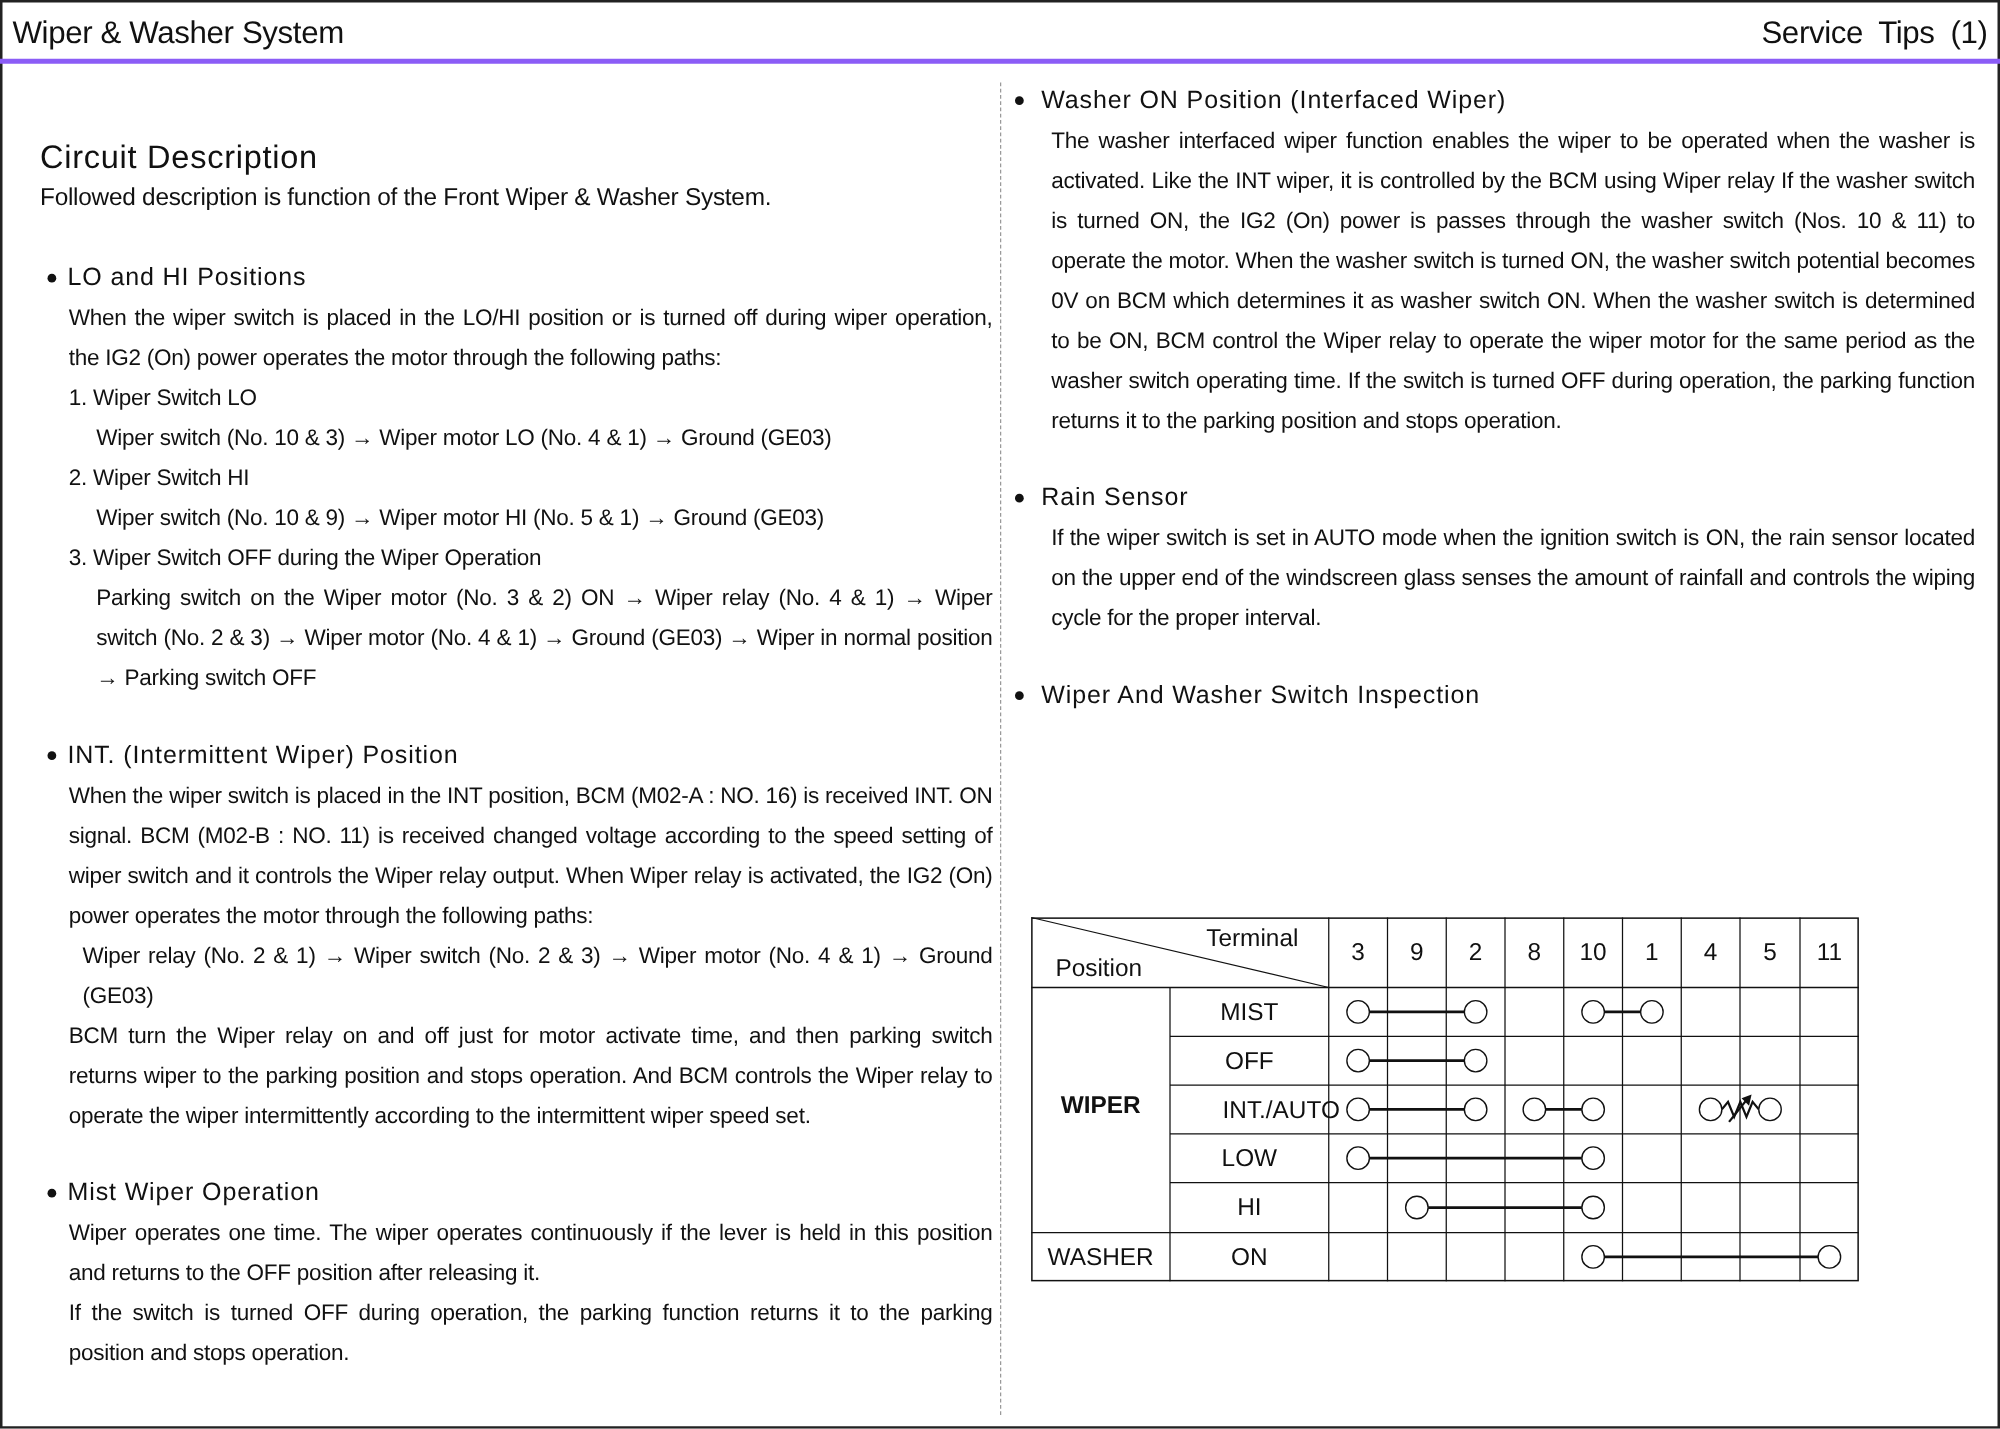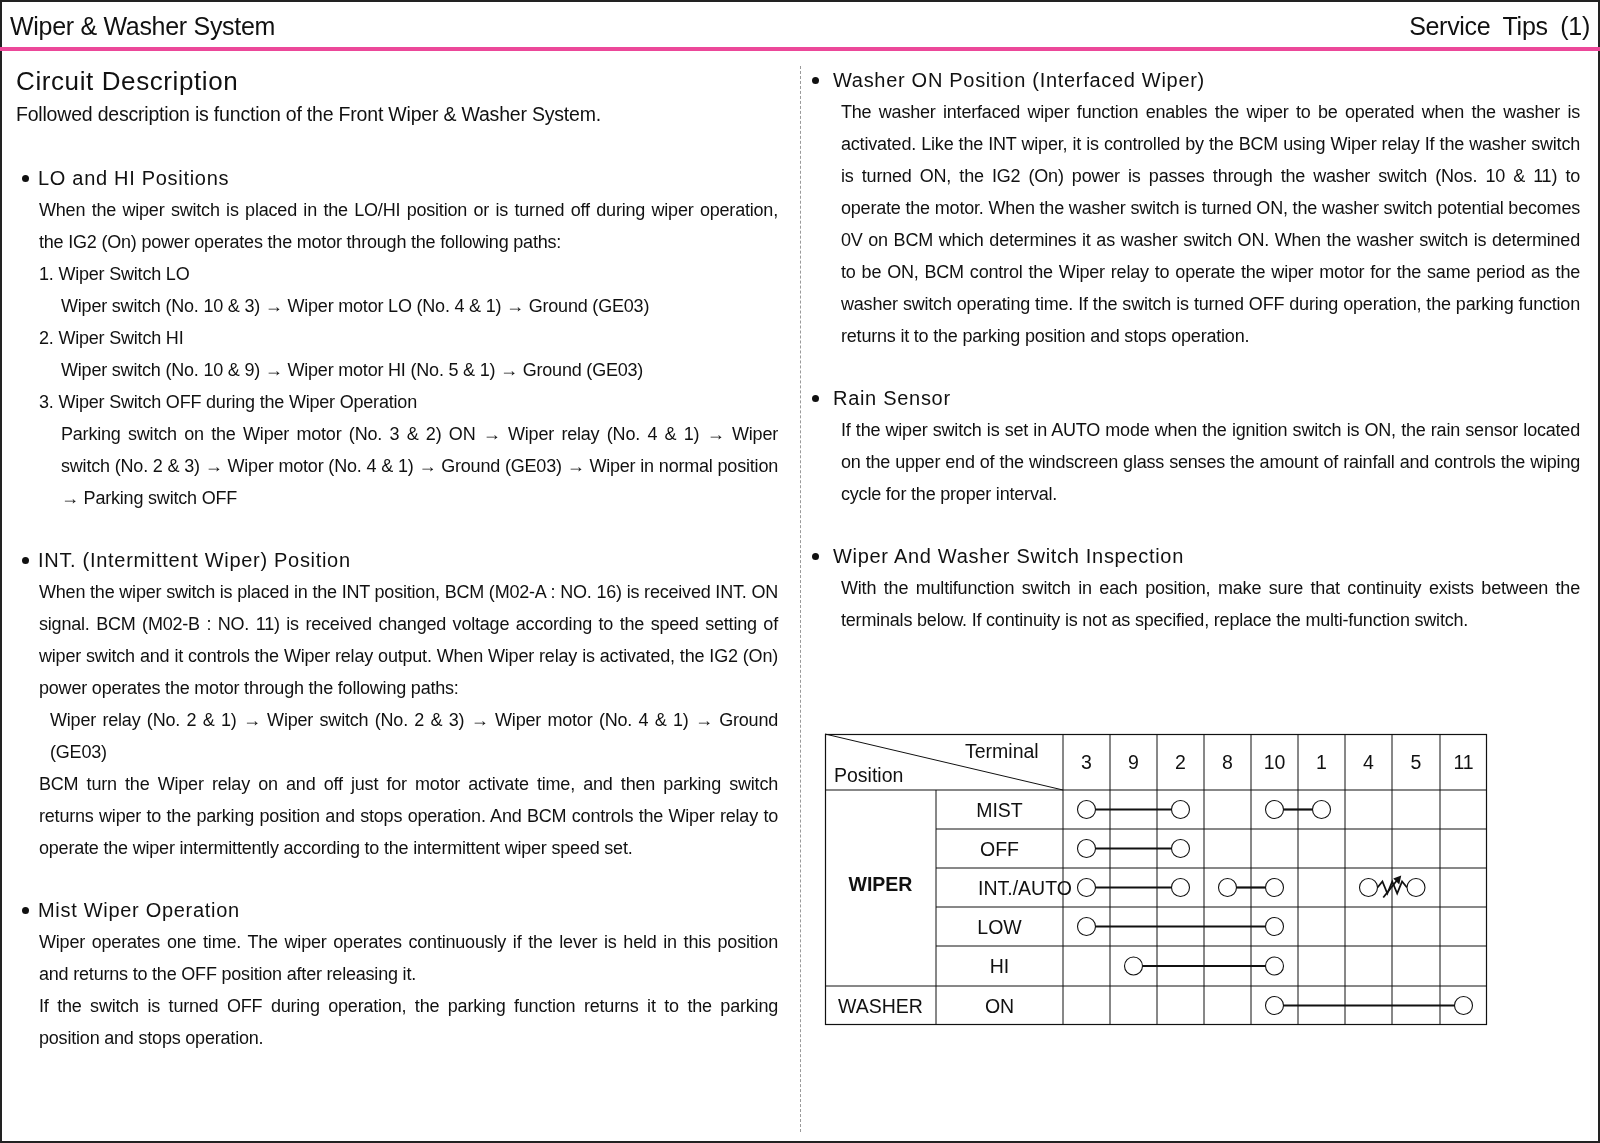--- a/index.html
+++ b/index.html
@@ -5,37 +5,37 @@
   * { box-sizing: border-box; margin: 0; padding: 0; }
   html, body { width: 1600px; height: 1143px; background: #ffffff; overflow: hidden; }
   body { font-family: "Liberation Sans", sans-serif; color: #111; position: relative; }
 
   .page-frame {
     position: absolute; left: 0; top: 0; width: 1600px; height: 1143px;
     border: 2px solid #222;
   }
   .header {
     position: absolute; left: 0; top: 0; width: 1600px; height: 51px;
-    border-bottom: 4px solid #ec4899;
+    border-bottom: 4px solid #8b5cf6;
   }
   .header .title-left {
     position: absolute; left: 10px; top: 12px; font-size: 25px; letter-spacing: -0.3px;
   }
   .header .title-right {
     position: absolute; right: 10px; top: 12px; font-size: 25px; letter-spacing: -0.3px;
     word-spacing: 6px;
   }
 
   .divider {
     position: absolute; left: 800px; top: 66px; width: 0; height: 1066px;
     border-left: 1.5px dashed #9a9a9a;
   }
 
   .col { position: absolute; top: 62px; }
-  .col-left { left: 16px; width: 762px; }
+  .col-left { left: 32px; width: 762px; margin-top: 44px; }
   .col-right { left: 810px; width: 770px; }
 
   .section-title-main {
     font-size: 26px; line-height: 34px; letter-spacing: 0.6px; margin-top: 2px;
   }
   .intro { font-size: 19.5px; line-height: 32px; letter-spacing: -0.2px; }
 
   .section { margin-top: 30px; }
   .bullet-head {
     font-size: 20px; line-height: 32px; letter-spacing: 0.7px; position: relative;
@@ -116,21 +116,20 @@
     <div class="para">The washer interfaced wiper function enables the wiper to be operated when the washer is activated. Like the INT wiper, it is controlled by the BCM using Wiper relay If the washer switch is turned ON, the IG2 (On) power is passes through the washer switch (Nos. 10 &amp; 11) to operate the motor. When the washer switch is turned ON, the washer switch potential becomes 0V on BCM which determines it as washer switch ON. When the washer switch is determined to be ON, BCM control the Wiper relay to operate the wiper motor for the same period as the washer switch operating time. If the switch is turned OFF during operation, the parking function returns it to the parking position and stops operation.</div>
   </div>
 
   <div class="section">
     <div class="bullet-head">Rain Sensor</div>
     <div class="para">If the wiper switch is set in AUTO mode when the ignition switch is ON, the rain sensor located on the upper end of the windscreen glass senses the amount of rainfall and controls the wiping cycle for the proper interval.</div>
   </div>
 
   <div class="section">
     <div class="bullet-head">Wiper And Washer Switch Inspection</div>
-    <div class="para">With the multifunction switch in each position, make sure that continuity exists between the terminals below. If continuity is not as specified, replace the multi-function switch.</div>
   </div>
 </div>
 
 <div class="switch-table" id="switch-table">
   <svg id="table-svg" width="663" height="292">
       <rect x="0.5" y="0.5" width="661" height="290" fill="none" stroke="#111" stroke-width="1.2"></rect>
       <line x1="0" y1="56" x2="662" y2="56" stroke="#111" stroke-width="1.2"></line>
       <line x1="0" y1="0" x2="238" y2="56" stroke="#111" stroke-width="1"></line>
       <line x1="238" y1="0" x2="238" y2="291" stroke="#111" stroke-width="1"></line>
       <line x1="285" y1="0" x2="285" y2="291" stroke="#111" stroke-width="1"></line>
@@ -171,21 +170,21 @@
       <circle cx="261.5" cy="192.5" r="9" fill="#fff" stroke="#111" stroke-width="1.1"></circle>
       <circle cx="449.5" cy="192.5" r="9" fill="#fff" stroke="#111" stroke-width="1.1"></circle>
       <line x1="317.5" y1="232" x2="440.5" y2="232" stroke="#111" stroke-width="2.2"></line>
       <circle cx="308.5" cy="232" r="9" fill="#fff" stroke="#111" stroke-width="1.1"></circle>
       <circle cx="449.5" cy="232" r="9" fill="#fff" stroke="#111" stroke-width="1.1"></circle>
       <line x1="458.5" y1="271.5" x2="629.5" y2="271.5" stroke="#111" stroke-width="2.2"></line>
       <circle cx="449.5" cy="271.5" r="9" fill="#fff" stroke="#111" stroke-width="1.1"></circle>
       <circle cx="638.5" cy="271.5" r="9" fill="#fff" stroke="#111" stroke-width="1.1"></circle>
     </svg>
   <div class="cell-text" style="left:140px; top:7px; width:96px; text-align:left;">Terminal</div>
-  <div class="cell-text" style="left:9px; top:31px; width:90px; text-align:left;">Position</div>
+  <div class="cell-text" style="left:9px; top:31px; width:90px; text-align:center;">Position</div>
   <div id="table-dynamic">
       <div class="cell-text" style="left: 238px; width: 47px; top: 18px;">3</div>
       <div class="cell-text" style="left: 285px; width: 47px; top: 18px;">9</div>
       <div class="cell-text" style="left: 332px; width: 47px; top: 18px;">2</div>
       <div class="cell-text" style="left: 379px; width: 47px; top: 18px;">8</div>
       <div class="cell-text" style="left: 426px; width: 47px; top: 18px;">10</div>
       <div class="cell-text" style="left: 473px; width: 47px; top: 18px;">1</div>
       <div class="cell-text" style="left: 520px; width: 47px; top: 18px;">4</div>
       <div class="cell-text" style="left: 567px; width: 48px; top: 18px;">5</div>
       <div class="cell-text" style="left: 615px; width: 47px; top: 18px;">11</div>

